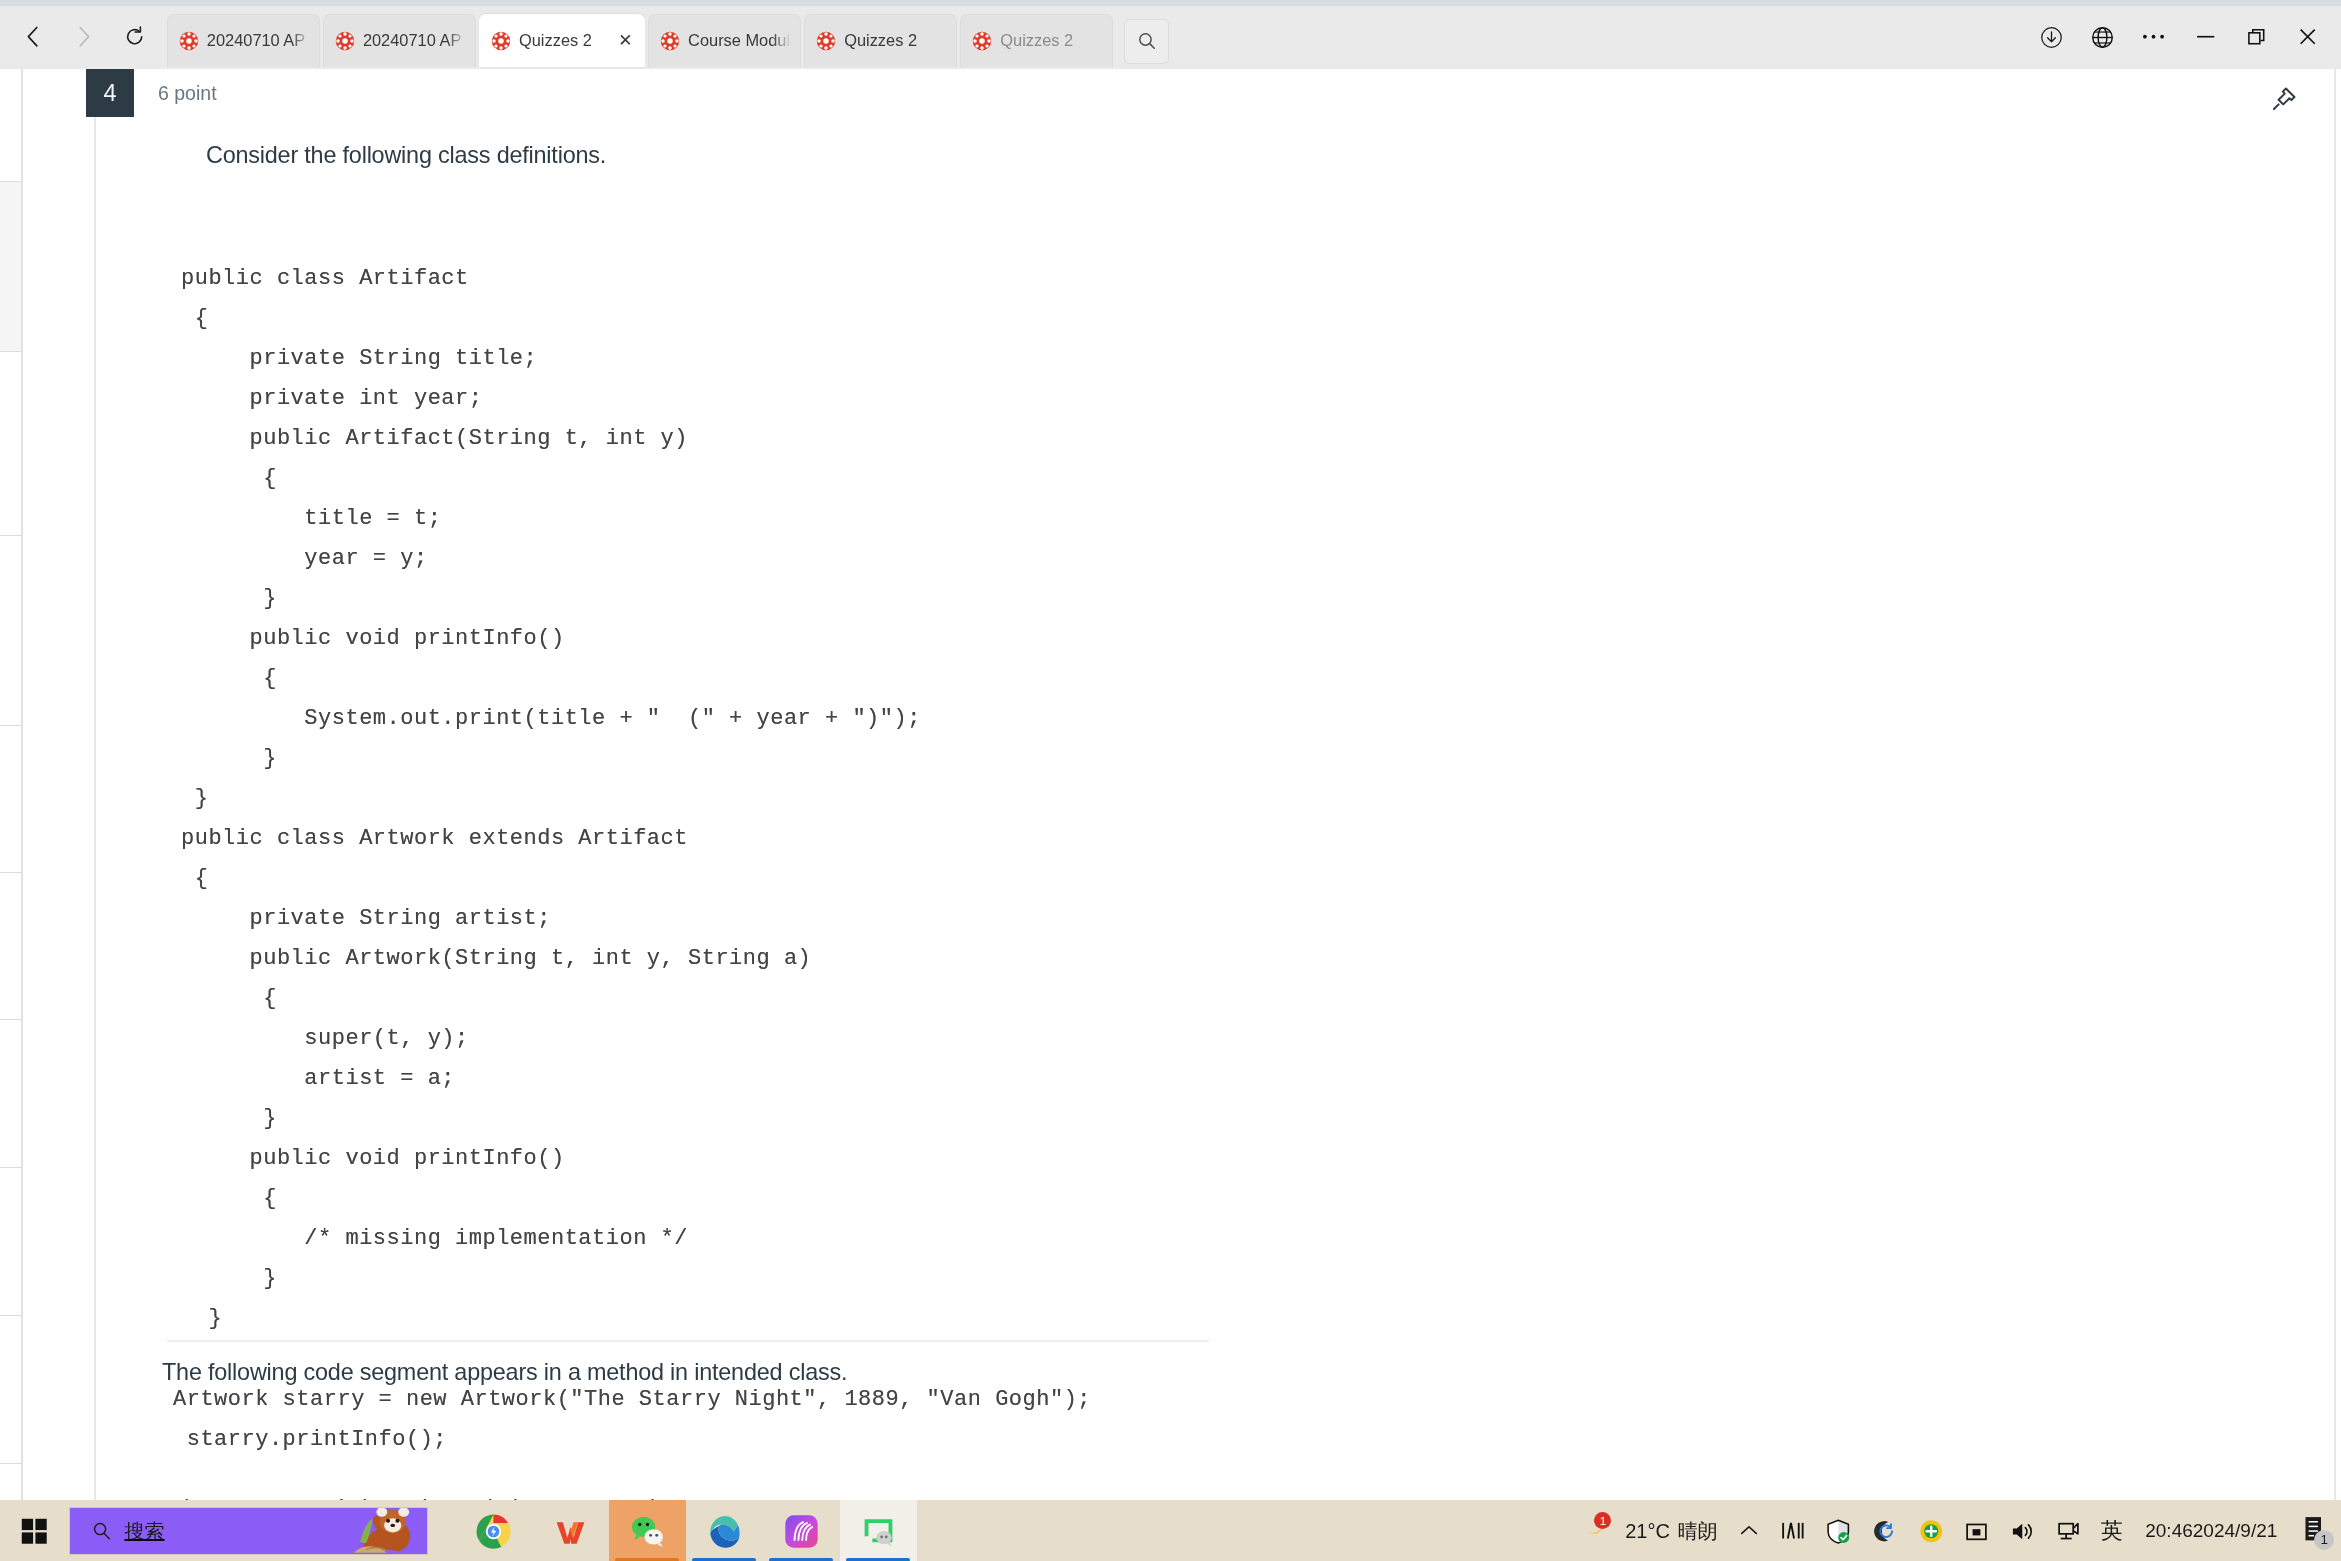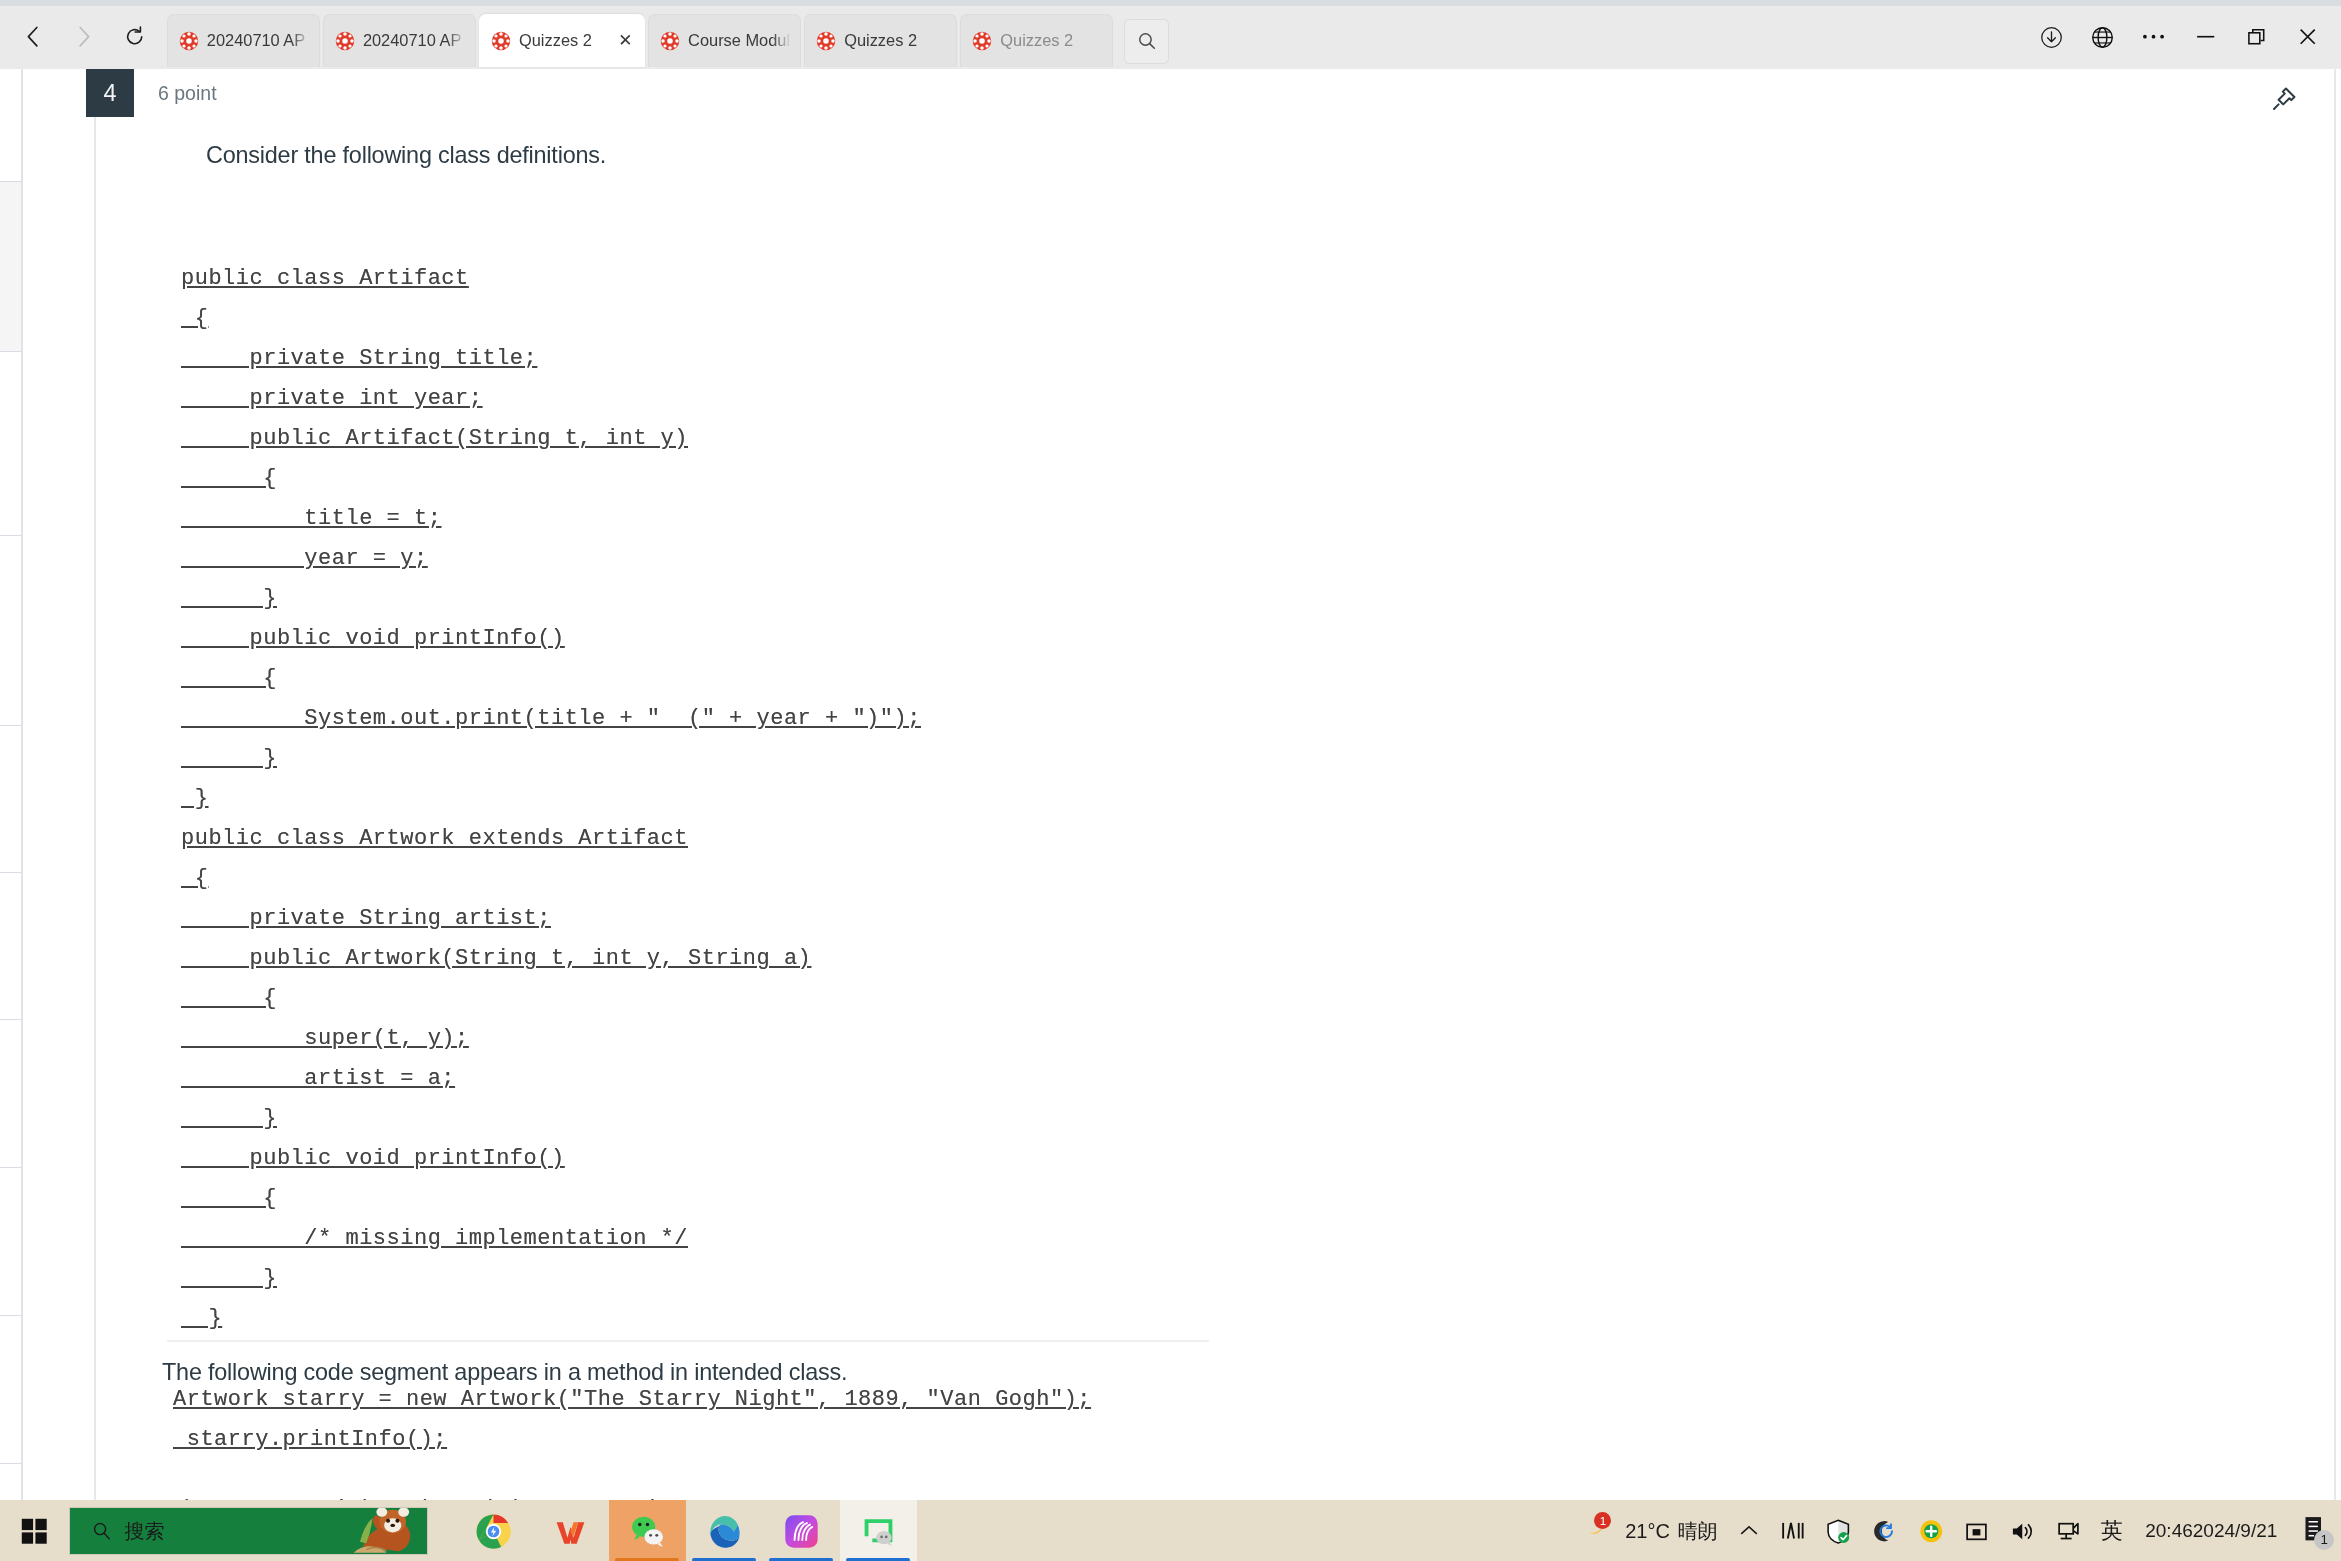--- a/index.html
+++ b/index.html
@@ -112,21 +112,20 @@
   .code {
     position: absolute;
     font-family: "Liberation Mono", monospace;
     font-size: 22px;
     line-height: 40px;
     color: #4a4a4a;
     white-space: pre;
     letter-spacing: 0.5px;
     filter: blur(0.3px) contrast(1.12);
     text-shadow: 0 0 0.5px rgba(60,60,60,.55);
-    text-decoration: underline;
   }
   #code-block-1 { left: 181px; top: 190px; }
   #code-block-2 { left: 173px; top: 1311px; }
   #code-output   { left: 170px; top: 1421px; }
 
   .divider-faint {
     position: absolute; left: 167px; top: 1271px; width: 1042px; height: 1.6px;
     background: #eef0f2;
   }
 
@@ -140,23 +139,23 @@
   }
 
   
   #taskbar {
     position: absolute; left: 0; top: 1500px; width: 2342px; height: 62px;
     background: #e7ddcb;
     display: flex; align-items: center;
   }
   #start-button { width: 69px; display: flex; align-items: center; justify-content: center; }
   #search-box {
-    width: 359px; height: 48px; background: #15803d; border: 0.8px solid #cfc8ba;
+    width: 359px; height: 48px; background: #8b5cf6; border: 0.8px solid #cfc8ba;
     display: flex; align-items: center; gap: 12.5px; padding-left: 22px;
-    position: relative; overflow: hidden;
+    position: relative; overflow: hidden; text-decoration: underline;
   }
   #search-box .slabel { font-size: 20px; color: #1b1b1b; }
   .panda { position: absolute; right: 3.1px; bottom: -1.6px; width: 75px; height: 55px; }
 
   .tb-apps { display: flex; align-items: center; margin-left: 26.5px; height: 62px; }
   .tb-app {
     width: 77px; height: 62px; display: flex; align-items: center; justify-content: center;
     position: relative;
   }
   .tb-app.wechat-active { background: #efa266; }

